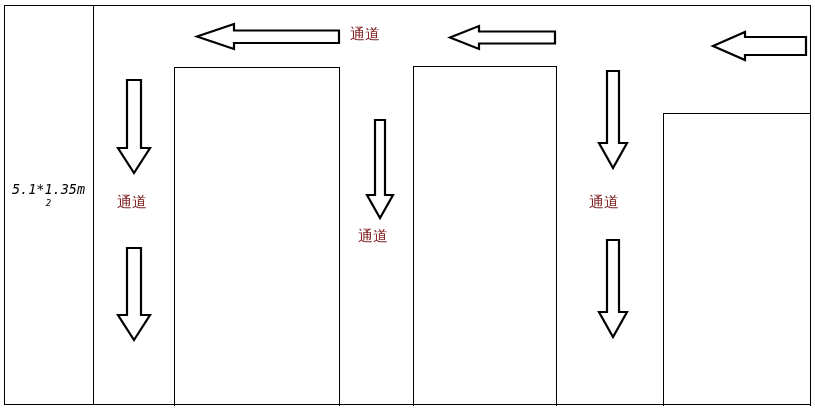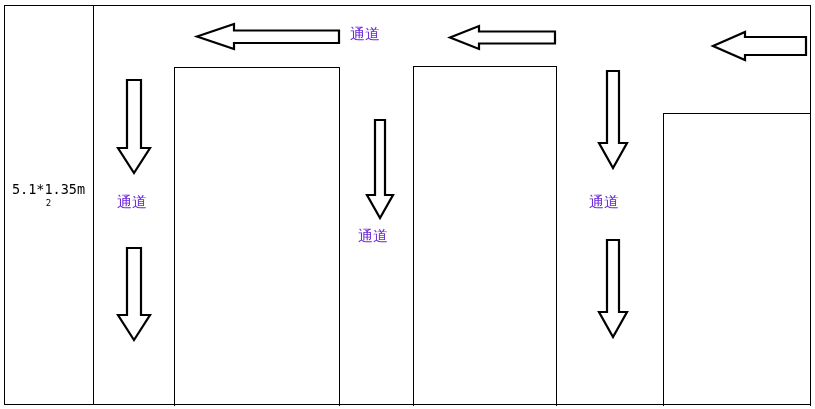--- a/index.html
+++ b/index.html
@@ -30,21 +30,21 @@
     border-bottom: none;
     background: transparent;
   }
   .vline {
     position: absolute;
     width: 0;
     border-left: 1.6px solid #000000;
   }
   .label {
     position: absolute;
-    color: #6d28d9;
+    color: #7f1d1d;
     font-size: 15px;
     line-height: 1;
     white-space: nowrap;
   }
   .label-cjk {
     font-family: "DejaVu Sans", "Liberation Sans", sans-serif;
     font-size: 15px;
   }
   .area-label {
     position: absolute;
@@ -77,21 +77,21 @@
 </style>
 </head>
 <body>
 
 <div id="plan">
 
   <div class="frame" style="left:4px; top:5px; width:807px; height:400px;"></div>
 
   <div class="vline" style="left:93px; top:5px; height:400px;"></div>
 
-  <div class="area-label" style="left:4px; top:182px; width:89px;">
+  <div class="area-label" style="left:4px; top:182px; width:89px;font-style:italic;">
     <span>5.1*1.35m</span>
     <span class="sup">2</span>
   </div>
 
   <div class="room" style="left:174px; top:67px; width:166px; height:339px;"></div>
   <div class="room" style="left:413px; top:66px; width:144px; height:340px;"></div>
   <div class="room" style="left:663px; top:113px; width:148px; height:293px;"></div>
 
   <div class="arrow" style="left:196px; top:23px; width:144px; height:27px;">
     <svg viewBox="0 0 144 27" width="144" height="27" preserveAspectRatio="none">

